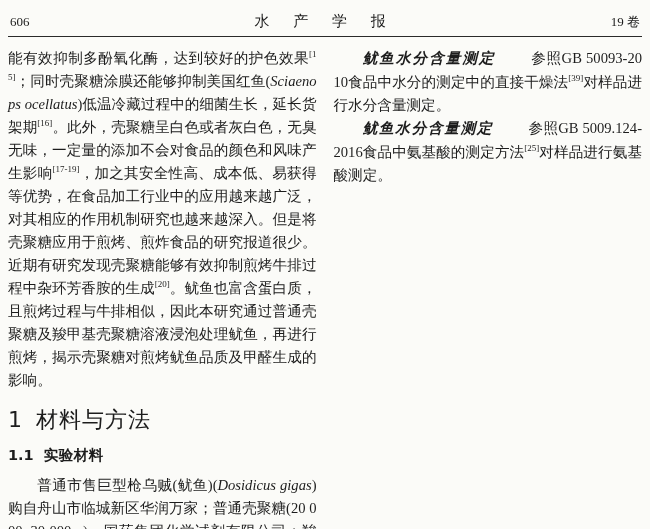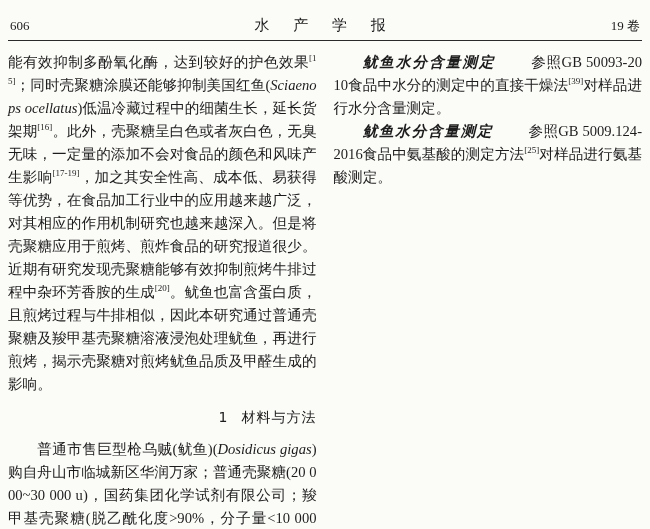--- a/index.html
+++ b/index.html
@@ -11,21 +11,22 @@
     background: #fbfbf8;
   }
   body {
     font-family: "Liberation Serif", serif;
     color: #1c1c1c;
   }
   .page {
     width: 650px;
     height: 506px;
     box-sizing: border-box;
-    padding: 14px 8px 0 8px;
+    padding: 4px 8px 0 8px;
+    margin-top: 6px;
   }
   .running-head {
     display: flex;
     align-items: baseline;
     justify-content: space-between;
     font-size: 13px;
     padding: 2px 2px 0 2px;
   }
   .journal-title {
     letter-spacing: 10px;
@@ -60,29 +61,29 @@
     font-size: 9px;
     line-height: 0;
     vertical-align: super;
     letter-spacing: 0;
   }
   i.latin { font-style: italic; }
   span.lead-in {
     font-style: italic;
     font-weight: bold;
     letter-spacing: 1.5px;
+    font-family: Liberation Mono, monospace;
   }
   span.gap { display: inline-block; width: 2.4em; }
   h2.sec {
     font-family: "DejaVu Sans", "Liberation Sans", sans-serif;
     font-weight: normal;
-    font-size: 14px;
+    font-size: 22px;
     margin: 13px 0 11px 0;
     letter-spacing: 1px;
-    text-align: right;
   }
   h2.sec .sec-num { margin-right: 14px; letter-spacing: 0; }
   h3.subsec {
     font-family: "DejaVu Sans", "Liberation Sans", sans-serif;
     font-weight: bold;
     font-size: 14.5px;
     margin: 10px 0 9px 0;
     letter-spacing: 0.5px;
   }
   h3.subsec .sec-num { margin-right: 10px; letter-spacing: 0; }
@@ -94,20 +95,21 @@
   <div class="running-head">
     <span>606</span>
     <span class="journal-title">水 产 学 报</span>
     <span>19 卷</span>
   </div>
   <hr class="head-rule">
   <div class="columns">
     <div class="column">
         <p class="para"><span>能有效抑制多酚氧化酶，达到较好的护色效果</span><sup class="ref">[15]</sup><span>；同时壳聚糖涂膜还能够抑制美国红鱼(</span><i class="latin">Sciaenops ocellatus</i><span>)低温冷藏过程中的细菌生长，延长货架期</span><sup class="ref">[16]</sup><span>。此外，壳聚糖呈白色或者灰白色，无臭无味，一定量的添加不会对食品的颜色和风味产生影响</span><sup class="ref">[17-19]</sup><span>，加之其安全性高、成本低、易获得等优势，在食品加工行业中的应用越来越广泛，对其相应的作用机制研究也越来越深入。但是将壳聚糖应用于煎烤、煎炸食品的研究报道很少。近期有研究发现壳聚糖能够有效抑制煎烤牛排过程中杂环芳香胺的生成</span><sup class="ref">[20]</sup><span>。鱿鱼也富含蛋白质，且煎烤过程与牛排相似，因此本研究通过普通壳聚糖及羧甲基壳聚糖溶液浸泡处理鱿鱼，再进行煎烤，揭示壳聚糖对煎烤鱿鱼品质及甲醛生成的影响。</span></p>
         <h2 class="sec"><span class="sec-num">1</span><span>材料与方法</span></h2>
+        <h3 class="subsec"><span class="sec-num">1.1</span><span>实验材料</span></h3>
         <p class="para indent"><span>普通市售巨型枪乌贼(鱿鱼)(</span><i class="latin">Dosidicus gigas</i><span>)购自舟山市临城新区华润万家；普通壳聚糖(20 000~30 000 u)，国药集团化学试剂有限公司；羧甲基壳聚糖(脱乙酰化度&gt;90%，分子量&lt;10 000 u)，国药集团化学试剂有限公司。</span></p>
       </div>
     <div class="column">
         <p class="para indent"><span class="lead-in">鱿鱼水分含量测定</span><span class="gap"></span><span>参照GB 50093-2010食品中水分的测定中的直接干燥法</span><sup class="ref">[39]</sup><span>对样品进行水分含量测定。</span></p>
         <p class="para indent"><span class="lead-in">鱿鱼水分含量测定</span><span class="gap"></span><span>参照GB 5009.124-2016食品中氨基酸的测定方法</span><sup class="ref">[25]</sup><span>对样品进行氨基酸测定。</span></p>
       </div>
   </div>
 </div>
 
 </body></html>

